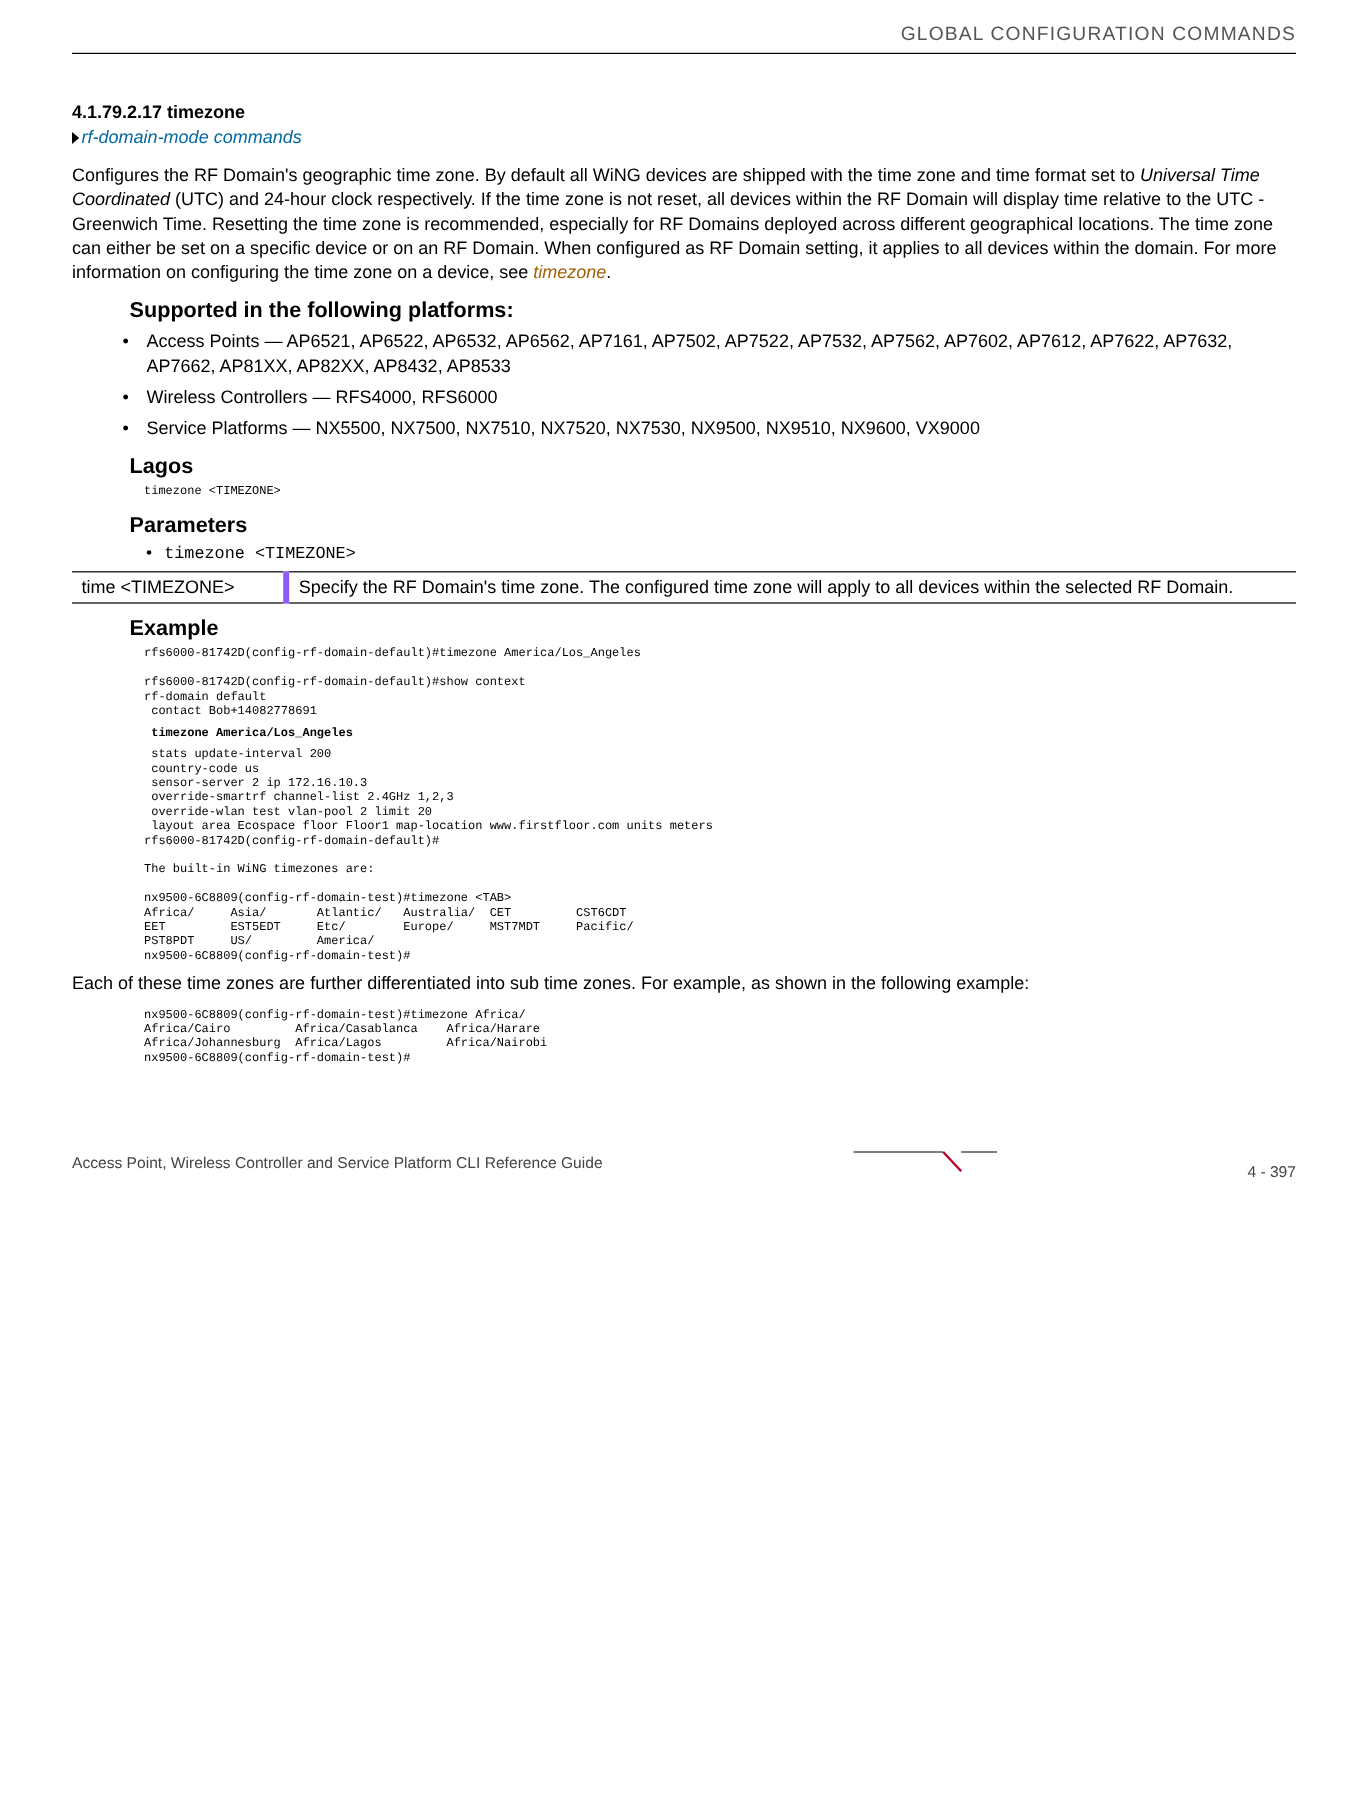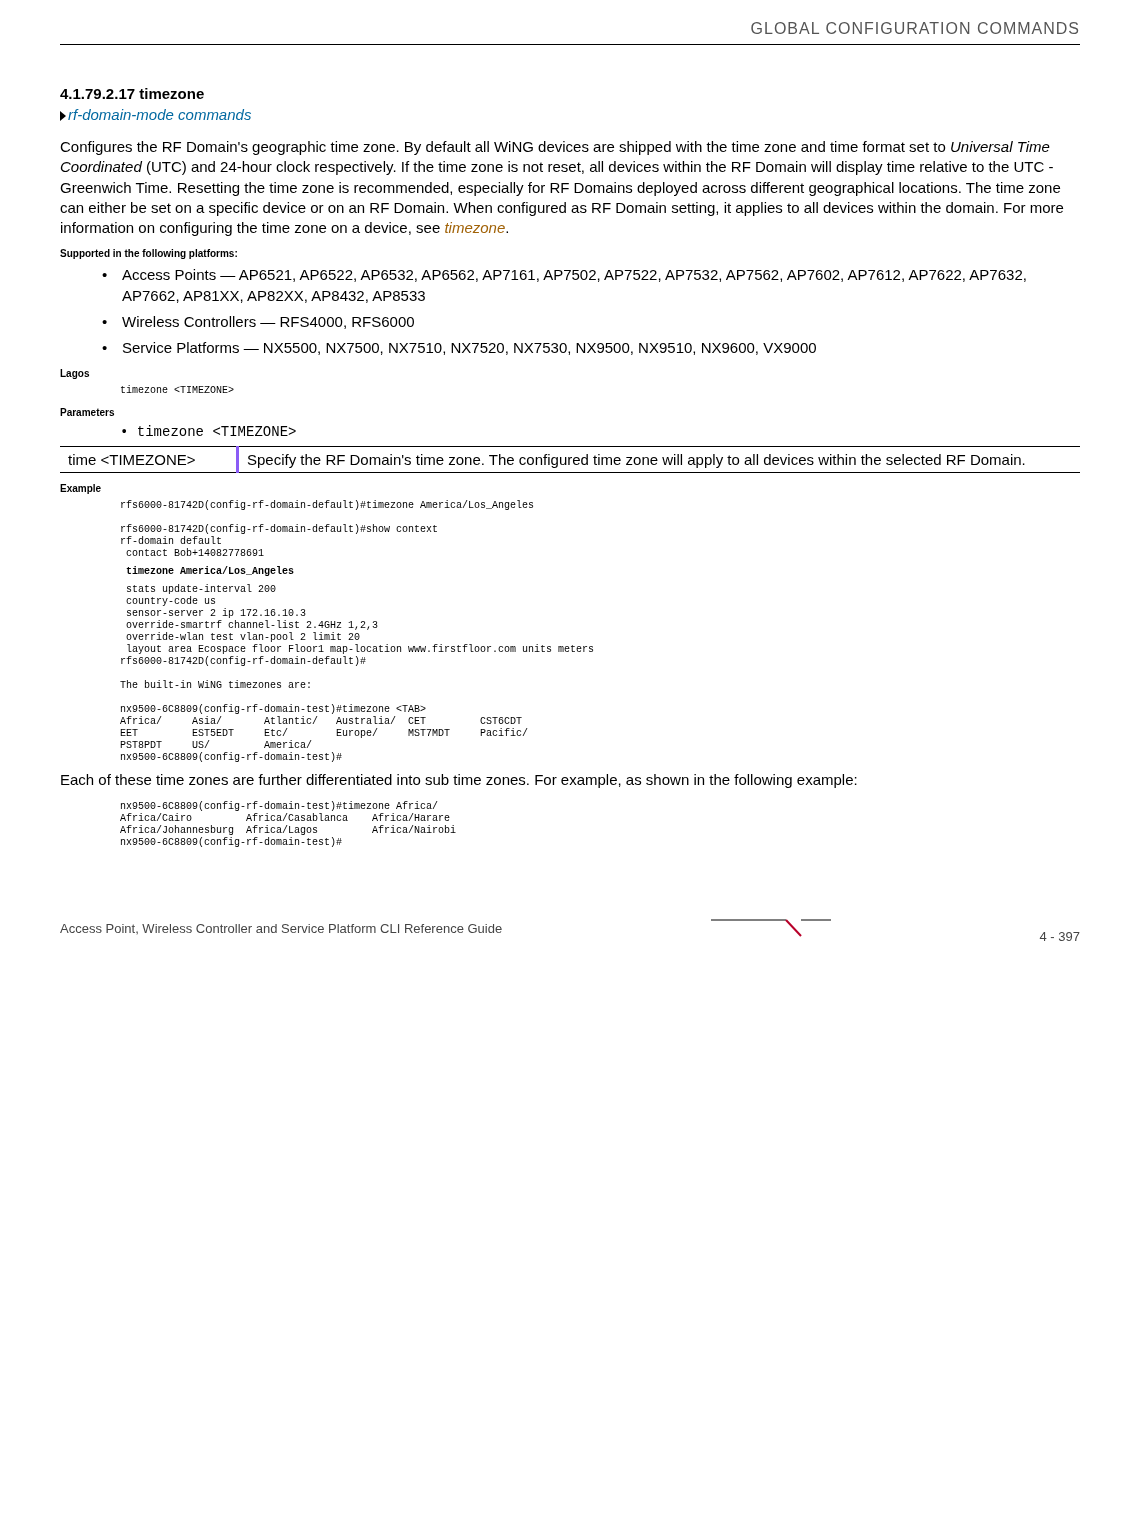--- a/index.html
+++ b/index.html
@@ -52,23 +52,24 @@
     }
     .italic {
       font-style: italic;
     }
     .orange-link {
       color: #a16207;
       font-style: italic;
     }
     .sub-heading {
       font-weight: bold;
-      font-size: 10px;
+      font-size: 18px;
       margin-top: 10px;
       margin-bottom: 6px;
+      margin-left: 48px;
     }
     ul.bullet-list {
       margin: 0 0 10px 0;
       padding-left: 42px;
       list-style: none;
     }
     ul.bullet-list li {
       position: relative;
       font-size: 15px;
       line-height: 1.35;
@@ -101,21 +102,21 @@
       margin: 6px 0 10px 0;
     }
     table.param-table td {
       border-top: 1px solid #000;
       border-bottom: 1px solid #000;
       padding: 4px 8px;
       font-size: 15px;
       vertical-align: top;
     }
     table.param-table td:first-child {
-      border-right: 3px solid #8b5cf6;
+      border-right: 5px solid #8b5cf6;
       width: 160px;
       margin-left: 32px;
     }
     .bold-mono {
       font-weight: bold;
     }
     .footer {
       display: flex;
       justify-content: space-between;
       align-items: center;

